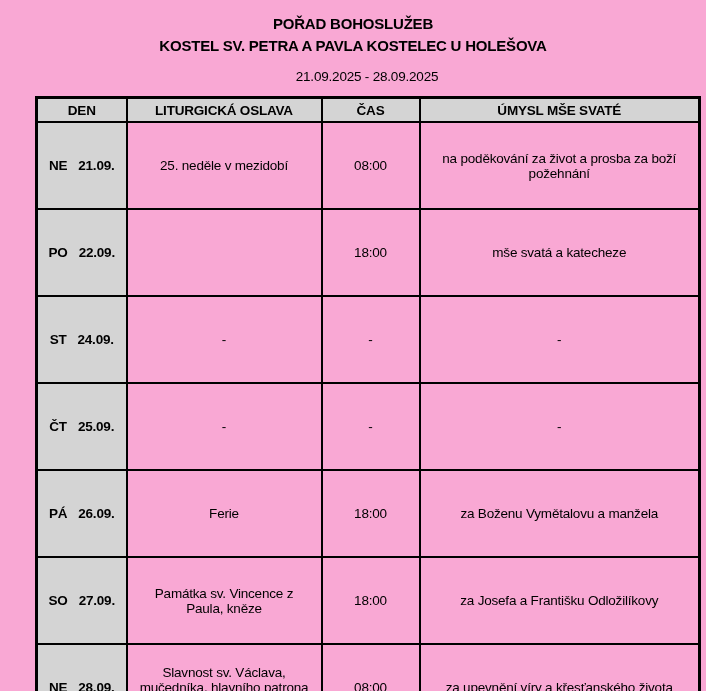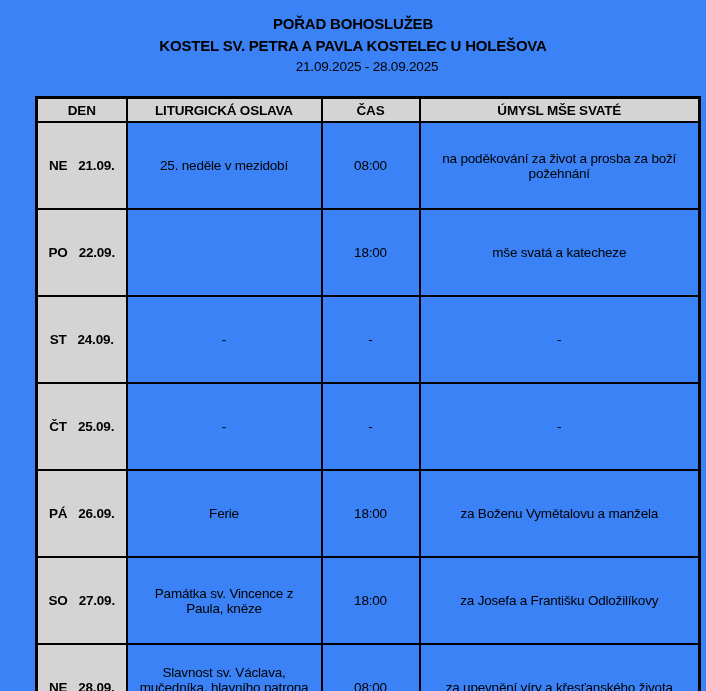--- a/index.html
+++ b/index.html
@@ -9,41 +9,41 @@
     width: 706px;
     height: 691px;
     font-family: "Liberation Sans", sans-serif;
     color: #000000;
     overflow: hidden;
   }
   .page {
     position: relative;
     width: 706px;
     height: 691px;
-    background: #3b82f6;
+    background: #f9a8d4;
   }
   .doc-header {
     position: absolute;
     top: 13px;
     left: 0;
     width: 706px;
     text-align: center;
     letter-spacing: -0.2px;
   }
   .title-line {
     font-size: 15px;
     font-weight: bold;
     line-height: 22px;
     margin: 0;
   }
   .date-line {
     font-size: 13.5px;
     font-weight: normal;
     line-height: 20px;
-    margin: 0;
+    margin: 10px;
     padding-left: 28px;
   }
   table.schedule {
     position: absolute;
     left: 35px;
     top: 96px;
     width: 663px;
     border-collapse: collapse;
     table-layout: fixed;
     border: 3px solid #000000;

